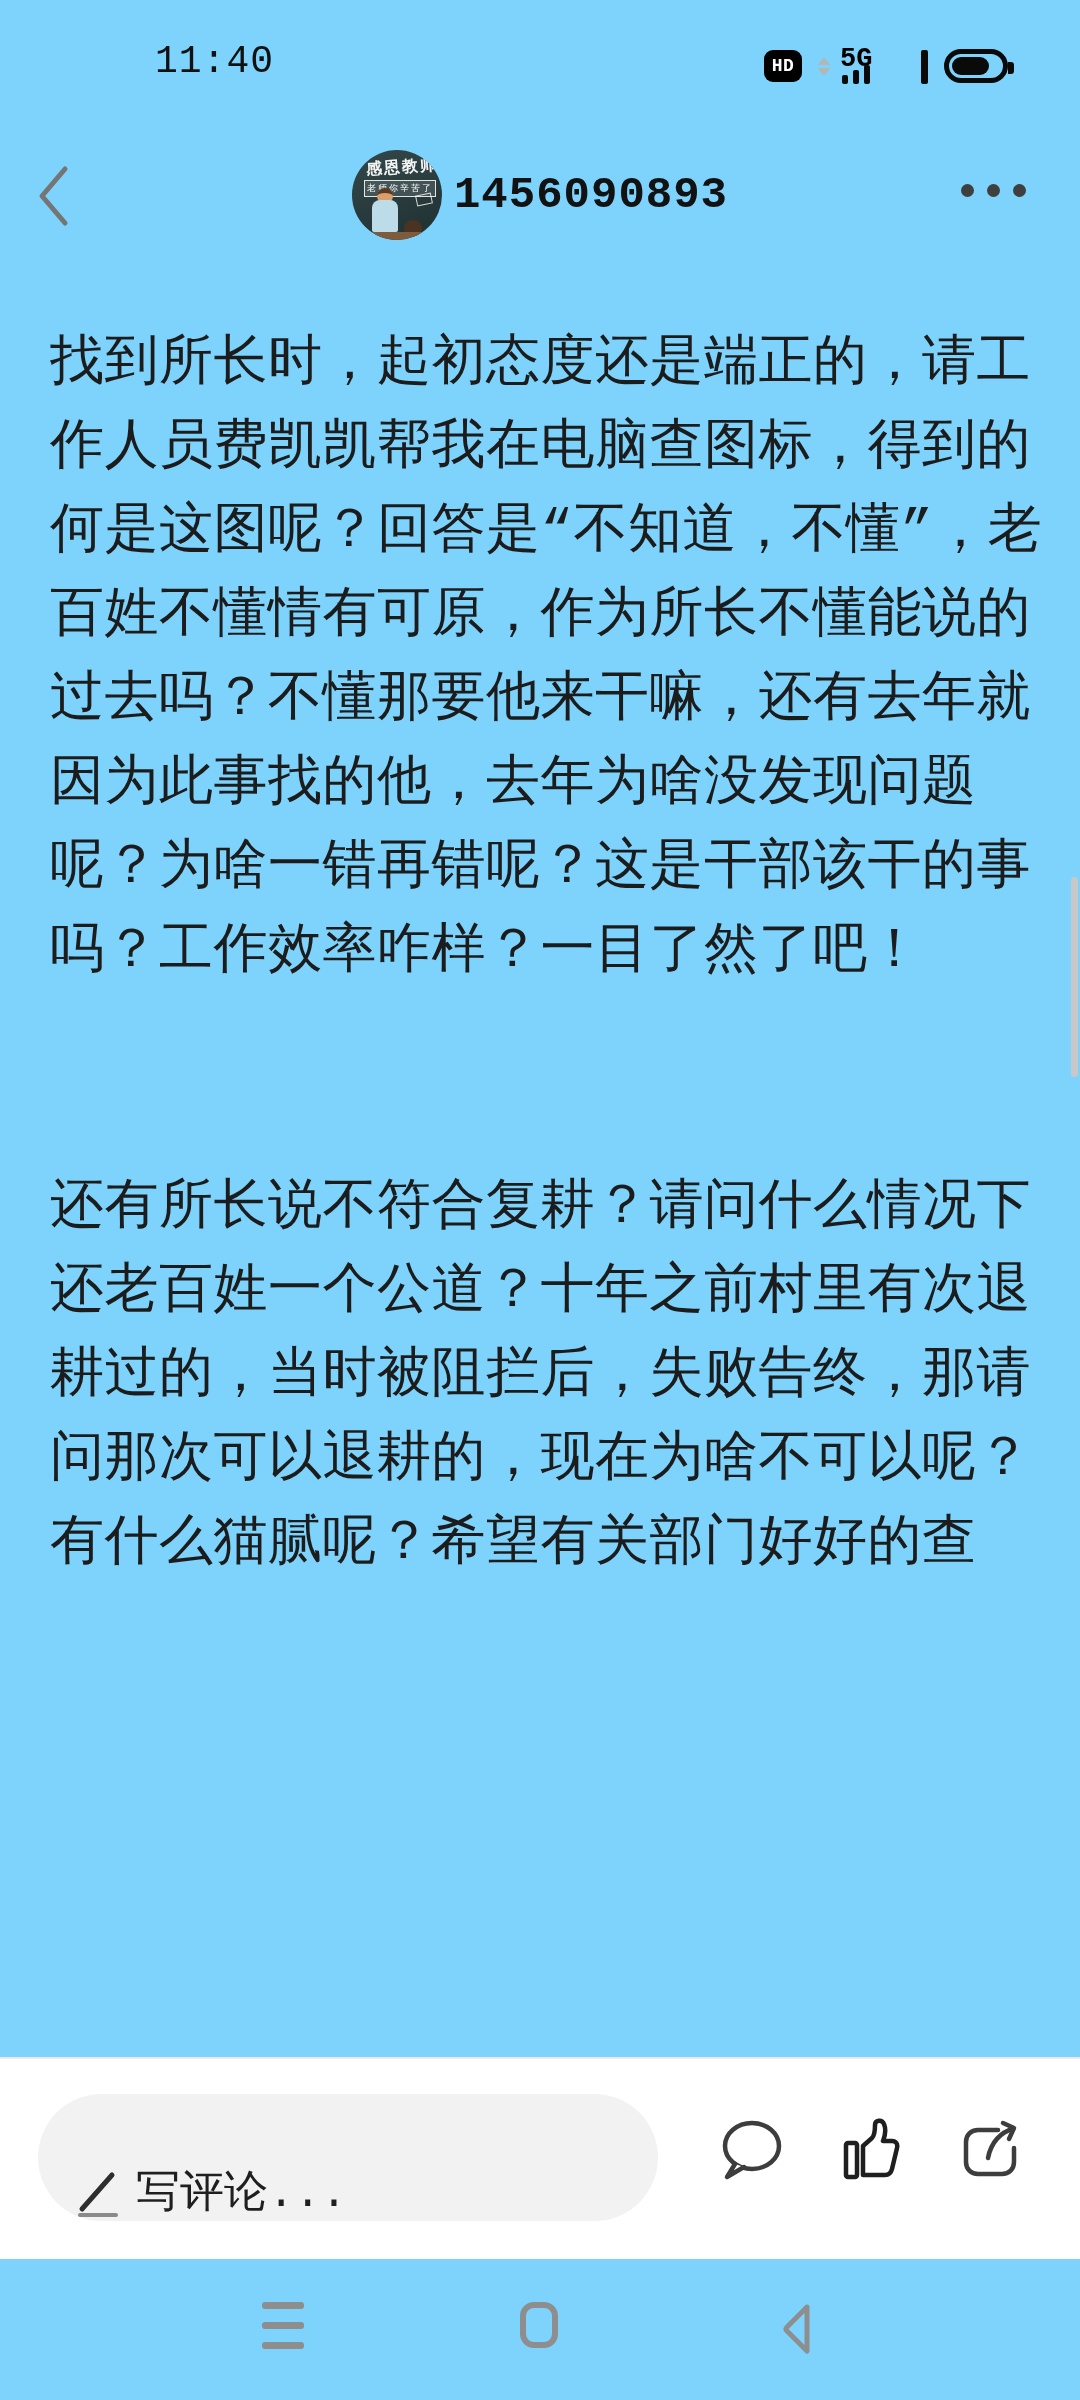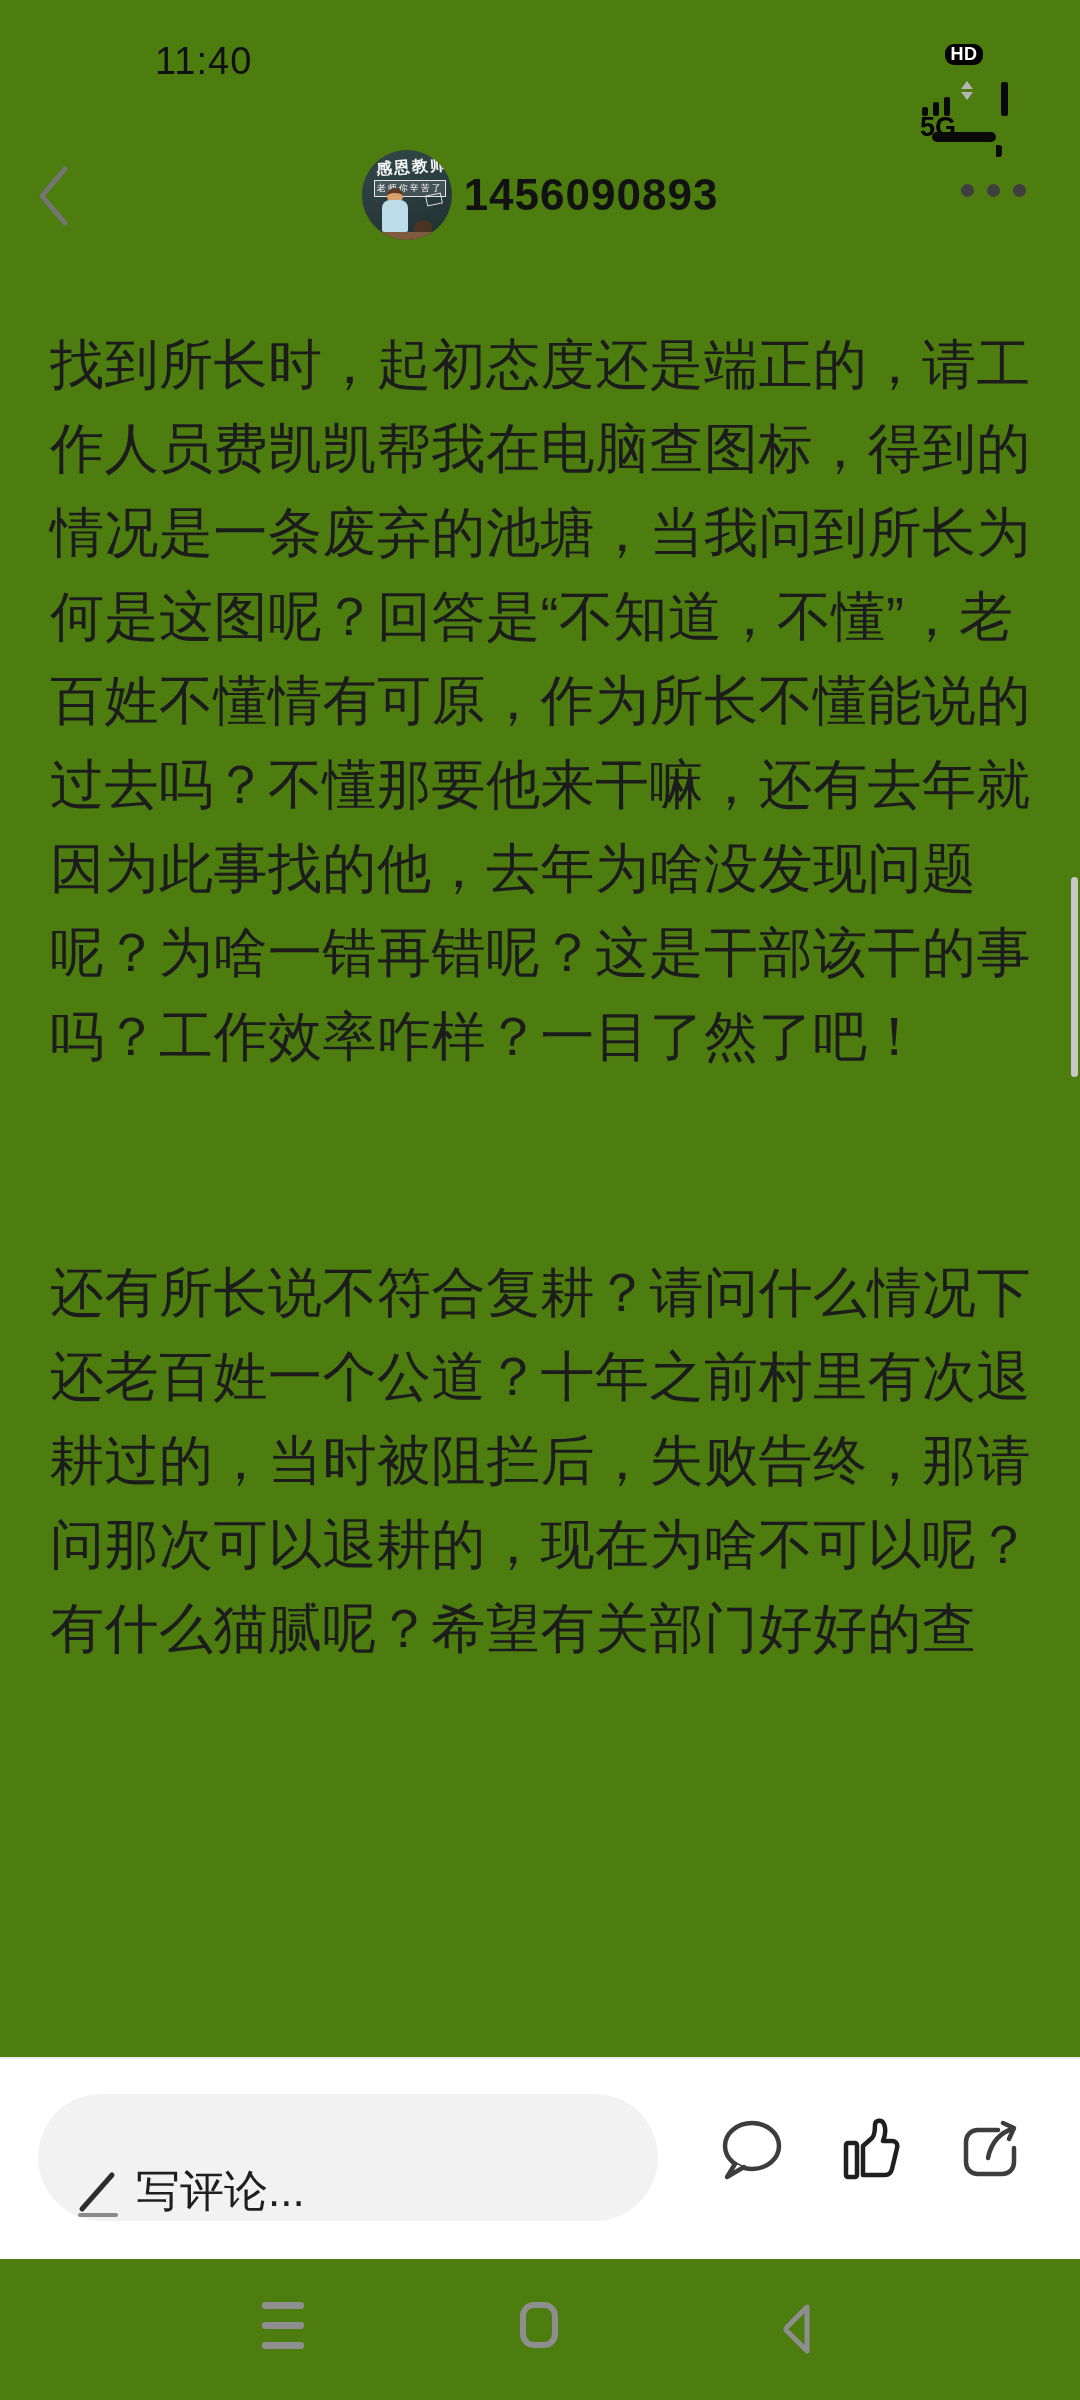--- a/index.html
+++ b/index.html
@@ -1,25 +1,25 @@
 <!DOCTYPE html>
 <html><head>
 <meta charset="utf-8">
 <style>
   html,body{margin:0;padding:0;background:#777;}
   *{box-sizing:border-box;}
   .screen{
-    position:relative;width:1080px;height:2400px;background:#4d7c0f;
-    font-family:Liberation Sans, sans-serif;overflow:hidden;
+    position:relative;width:1080px;height:2400px;background:#7dd3fc;
+    font-family:Liberation Mono, monospace;overflow:hidden;
     margin:0 auto;
   }
   
   .statusbar{position:absolute;top:0;left:0;right:0;height:110px;}
   .time{position:absolute;left:155px;top:40px;font-size:38px;font-weight:500;color:#111;letter-spacing:1px;}
-  .sb-right{position:absolute;right:72px;top:44px;display:flex;align-items:center;gap:16px;height:44px;flex-direction:column;}
+  .sb-right{position:absolute;right:72px;top:44px;display:flex;align-items:center;gap:16px;height:44px;}
   .hd-badge{width:38px;height:32px;background:#000;border-radius:9px;color:#fff;
     font-size:18px;font-weight:800;display:flex;align-items:center;justify-content:center;letter-spacing:.5px;}
   .arrows{display:flex;flex-direction:column;gap:3px;align-items:center;margin-right:-6px;}
   .arr-up{width:0;height:0;border-left:6px solid transparent;border-right:6px solid transparent;border-bottom:8px solid #b5b5b5;}
   .arr-dn{width:0;height:0;border-left:6px solid transparent;border-right:6px solid transparent;border-top:8px solid #b5b5b5;}
   .net{position:relative;width:88px;height:36px;}
   .net-label{position:absolute;left:0;top:-4px;font-size:27px;font-weight:700;color:#000;}
   .bars{position:absolute;left:2px;bottom:0;display:flex;align-items:flex-end;gap:5px;}
   .bar{width:6px;background:#0a0a0a;border-radius:2px;}
   .bar1{height:9px;}.bar2{height:14px;}.bar3{height:19px;}
@@ -116,21 +116,20 @@
       <span class="dot"></span>
         <span class="dot"></span>
         <span class="dot"></span>
     </div>
   </div>
 
   <div class="post">
     <div>
       <div class="post-line">找到所长时，起初态度还是端正的，请工</div>
       <div class="post-line">作人员费凯凯帮我在电脑查图标，得到的</div>
-      <div class="post-line">情况是一条废弃的池塘，当我问到所长为</div>
       <div class="post-line">何是这图呢？回答是“不知道，不懂”，老</div>
       <div class="post-line">百姓不懂情有可原，作为所长不懂能说的</div>
       <div class="post-line">过去吗？不懂那要他来干嘛，还有去年就</div>
       <div class="post-line">因为此事找的他，去年为啥没发现问题</div>
       <div class="post-line">呢？为啥一错再错呢？这是干部该干的事</div>
       <div class="post-line">吗？工作效率咋样？一目了然了吧！</div>
     </div>
     <div class="para2">
       <div class="post-line">还有所长说不符合复耕？请问什么情况下</div>
       <div class="post-line">还老百姓一个公道？十年之前村里有次退</div>

